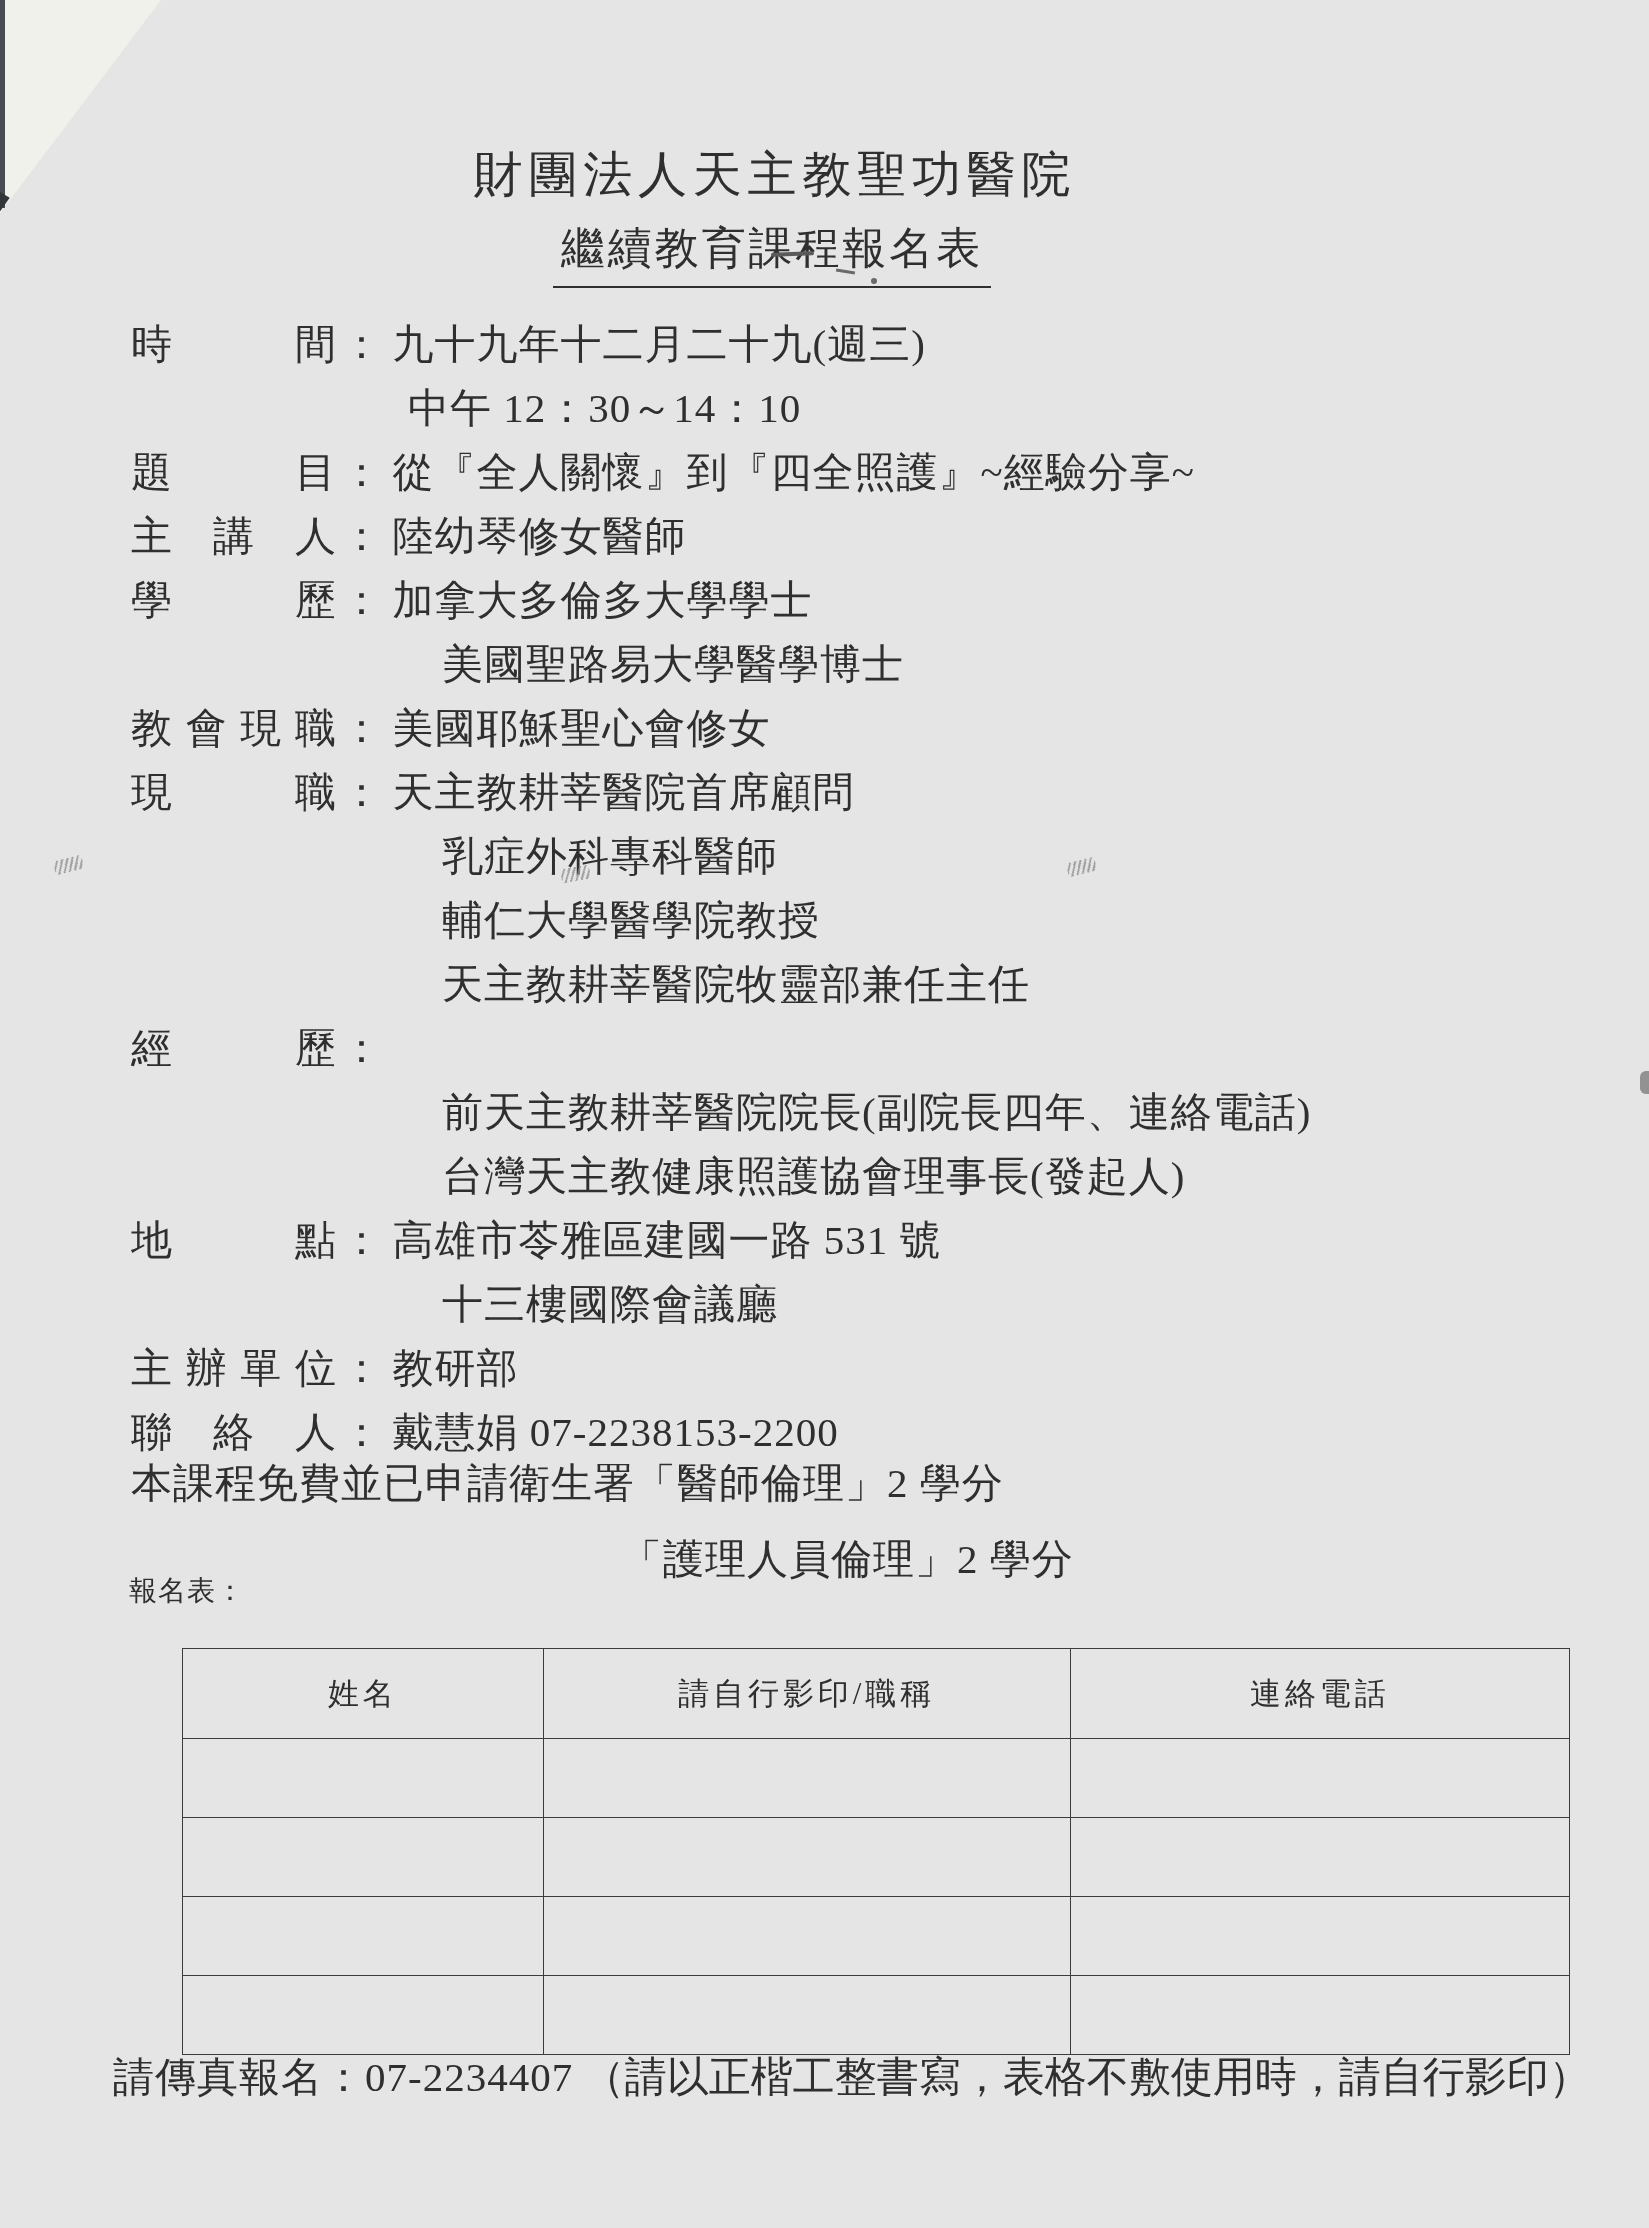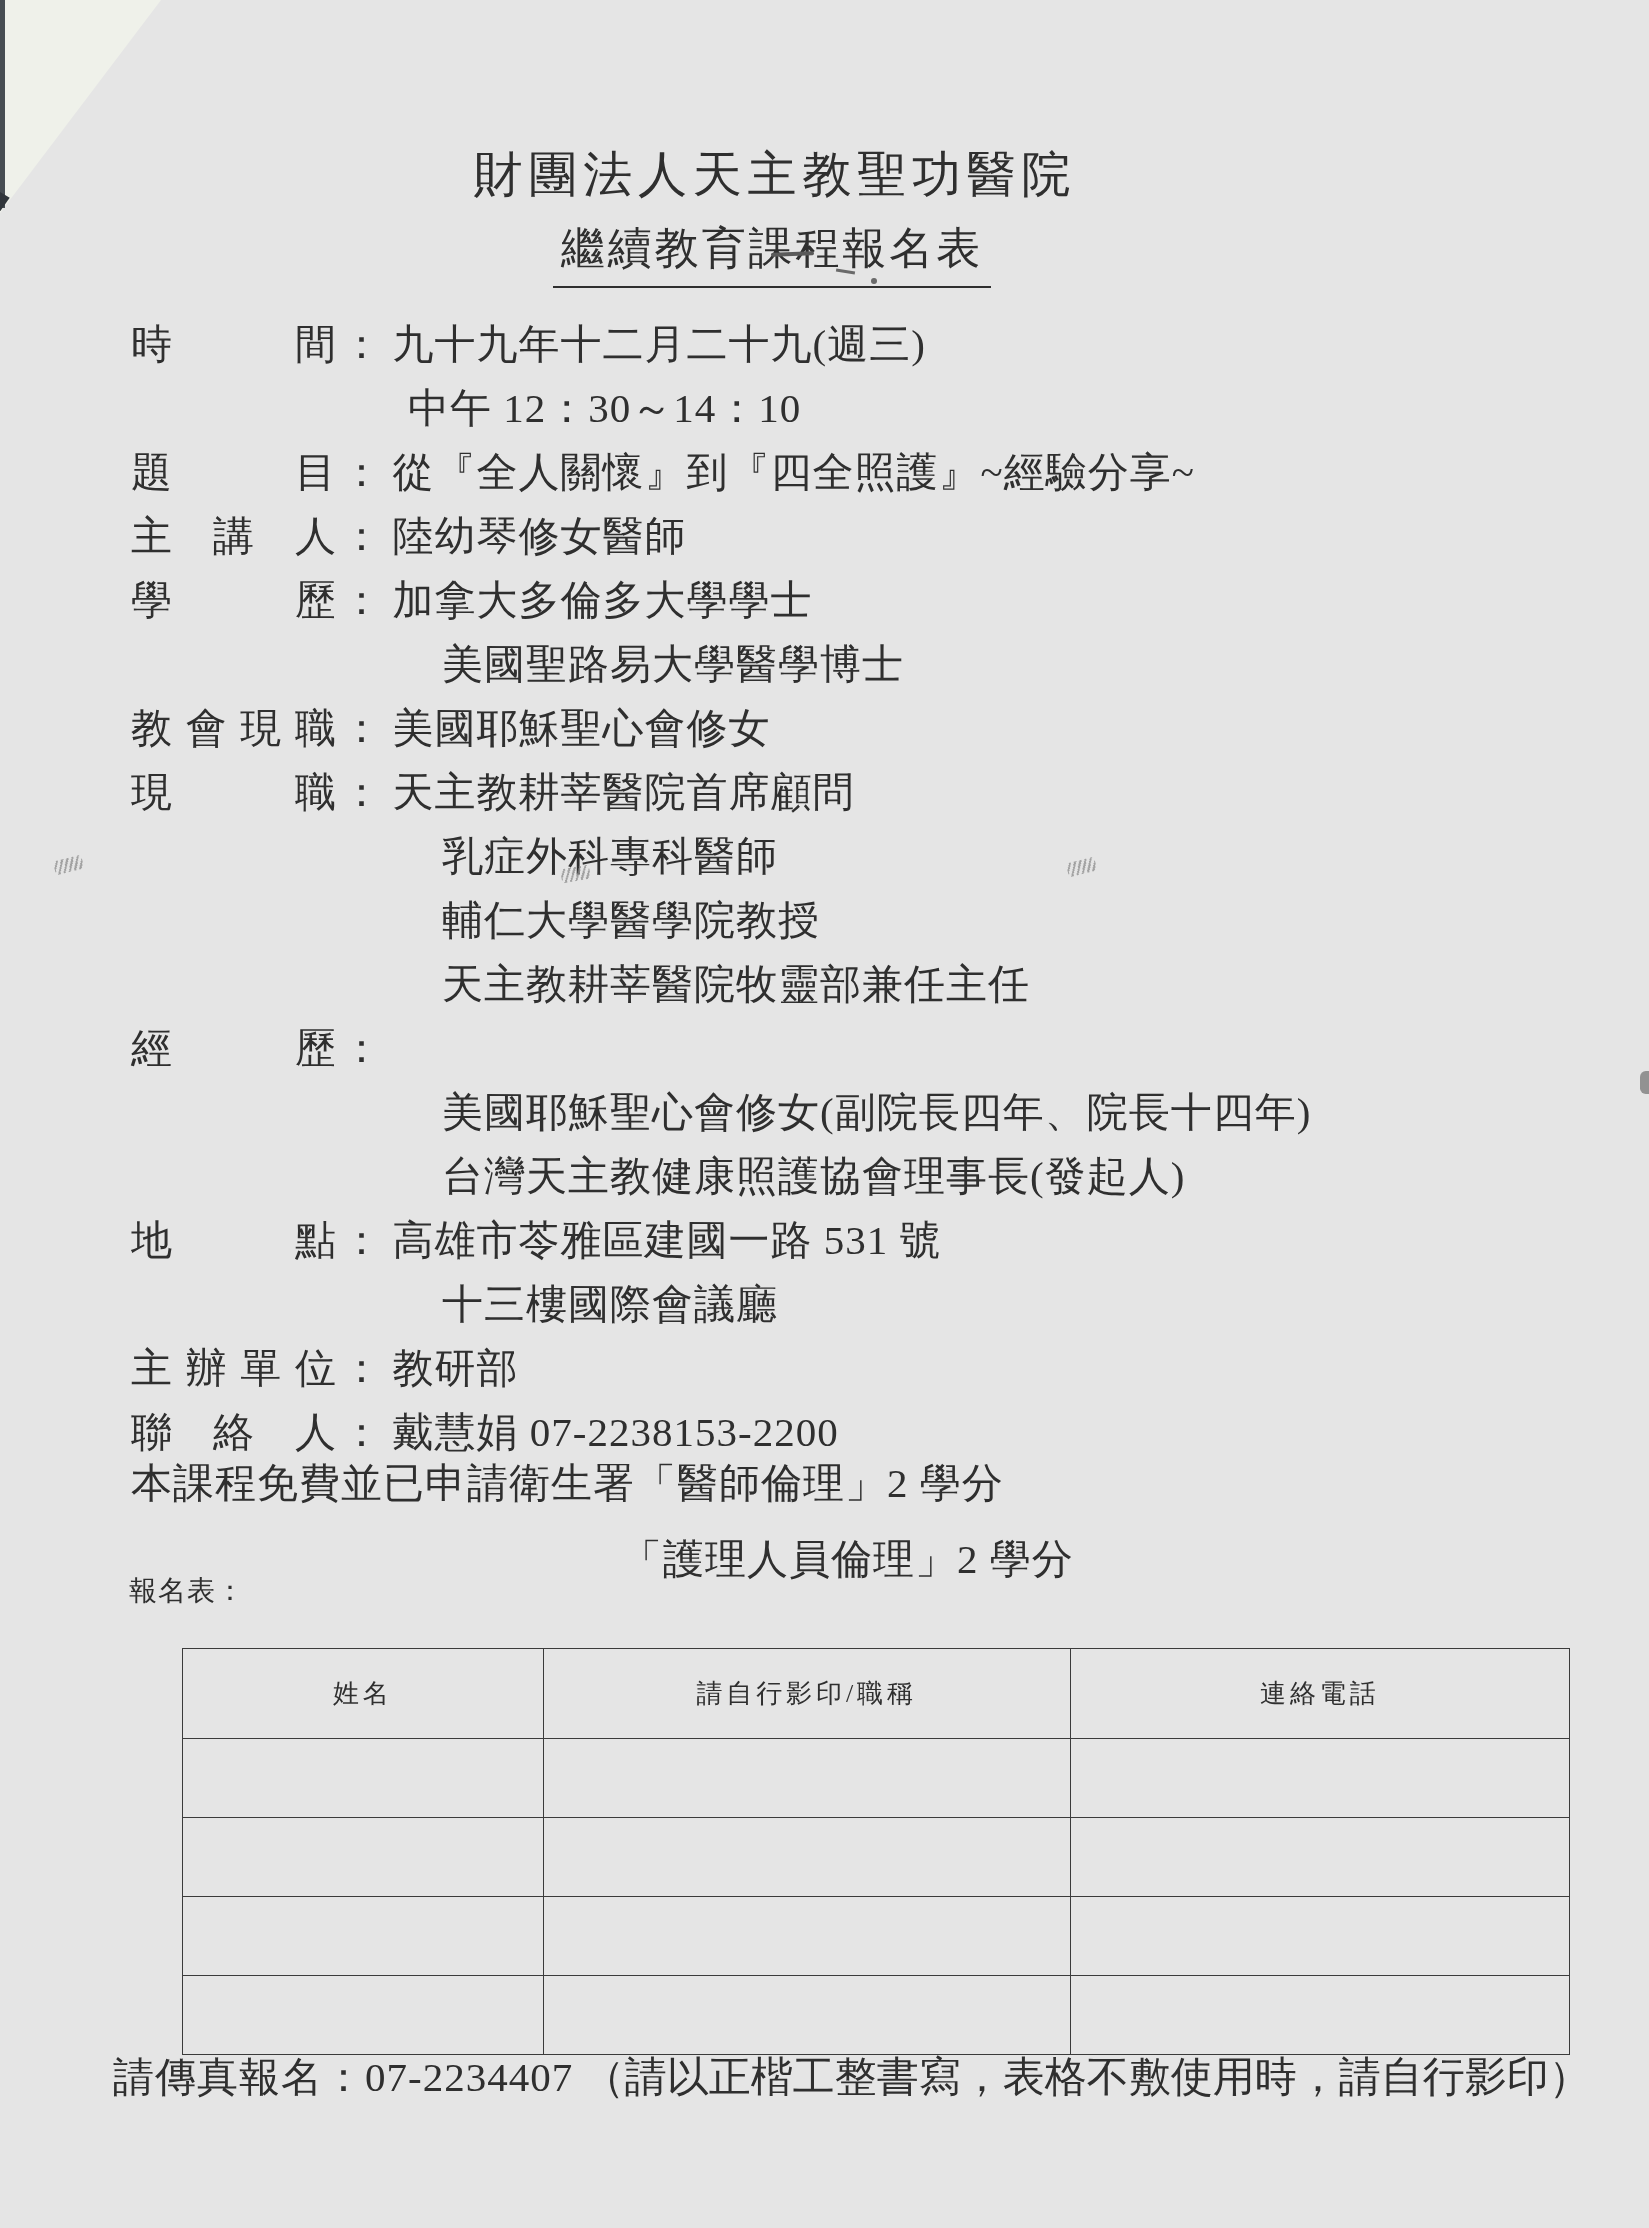--- a/index.html
+++ b/index.html
@@ -26,21 +26,21 @@
   .fcolon{margin:0 9.7px 0 3.9px;flex:0 0 auto;}
   .indent-1 .fcontent{margin-left:277px;}
   .indent-2 .fcontent{margin-left:311px;text-align:right;}
 
   .credits{position:absolute;left:131px;top:1456px;font-size:41px;letter-spacing:1px;}
   .credit-line2{margin-left:490px;margin-top:21.3px;}
 
   .reg-label{position:absolute;left:129px;top:1572px;font-size:28px;letter-spacing:1px;}
 
   .reg-table{position:absolute;left:182px;top:1648px;width:1388px;border-collapse:collapse;
-      font-size:26px;table-layout:fixed;}
+      font-size:31px;table-layout:fixed;}
   .reg-table th,.reg-table td{border:1.9px solid #3b3b3b;font-weight:normal;
       text-align:center;vertical-align:middle;letter-spacing:3.9px;}
   .reg-table th{height:87px;}
   .reg-table td{height:76px;}
 
   .fax{position:absolute;left:113px;top:2049px;font-size:41px;white-space:nowrap;letter-spacing:1px;}
   .fax-note{font-size:42px;margin-left:9.7px;letter-spacing:0;}
 
   
   .art{position:absolute;pointer-events:none;}
@@ -136,21 +136,21 @@
         <span class="fcontent">天主教耕莘醫院牧靈部兼任主任</span>
       </div>
       <div class="info-line indent-0">
         <span class="flabel">
           <span>經</span>
           <span>歷</span>
         </span>
         <span class="fcolon">：</span>
       </div>
       <div class="info-line indent-2">
-        <span class="fcontent">美國耶穌聖心會修女(副院長四年、院長十四年)</span>
+        <span class="fcontent">前天主教耕莘醫院院長(副院長四年、連絡電話)</span>
       </div>
       <div class="info-line indent-2">
         <span class="fcontent">台灣天主教健康照護協會理事長(發起人)</span>
       </div>
       <div class="info-line indent-0">
         <span class="flabel">
           <span>地</span>
           <span>點</span>
         </span>
         <span class="fcolon">：</span>

